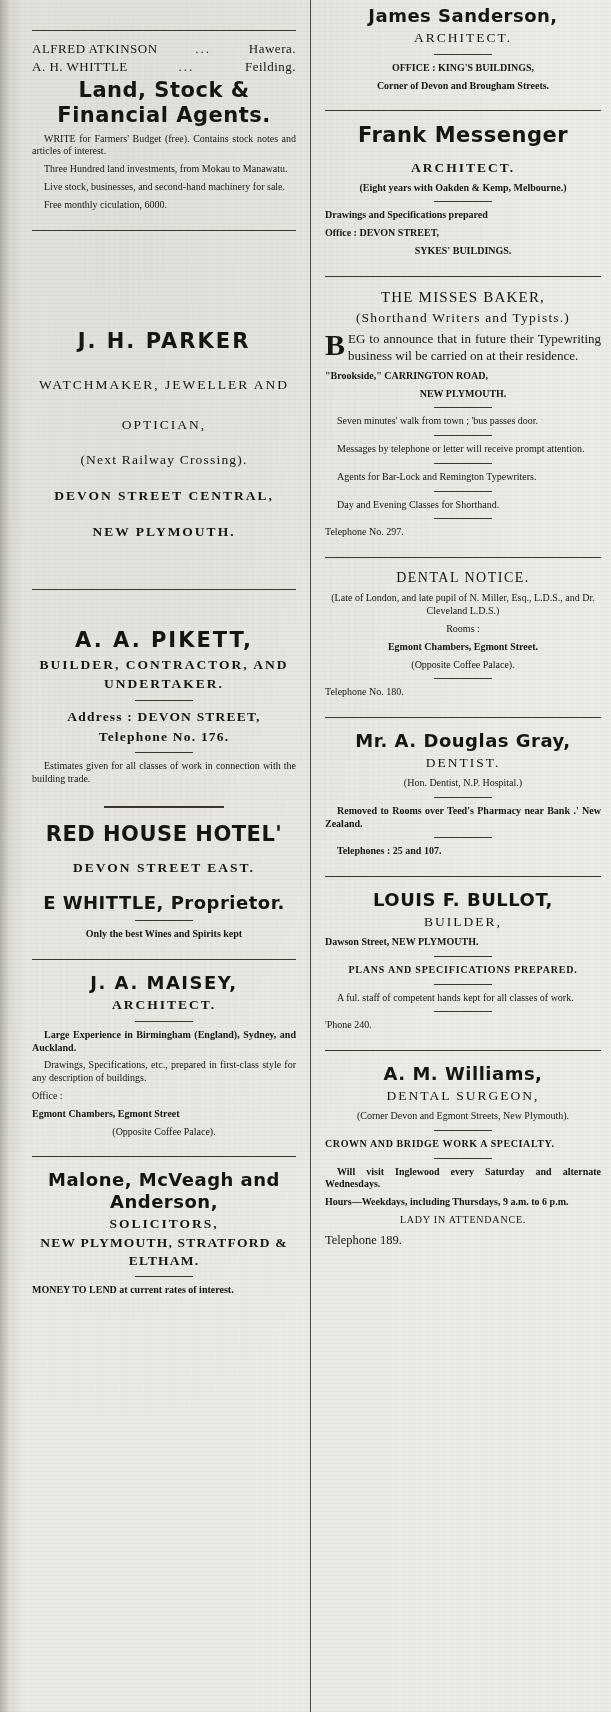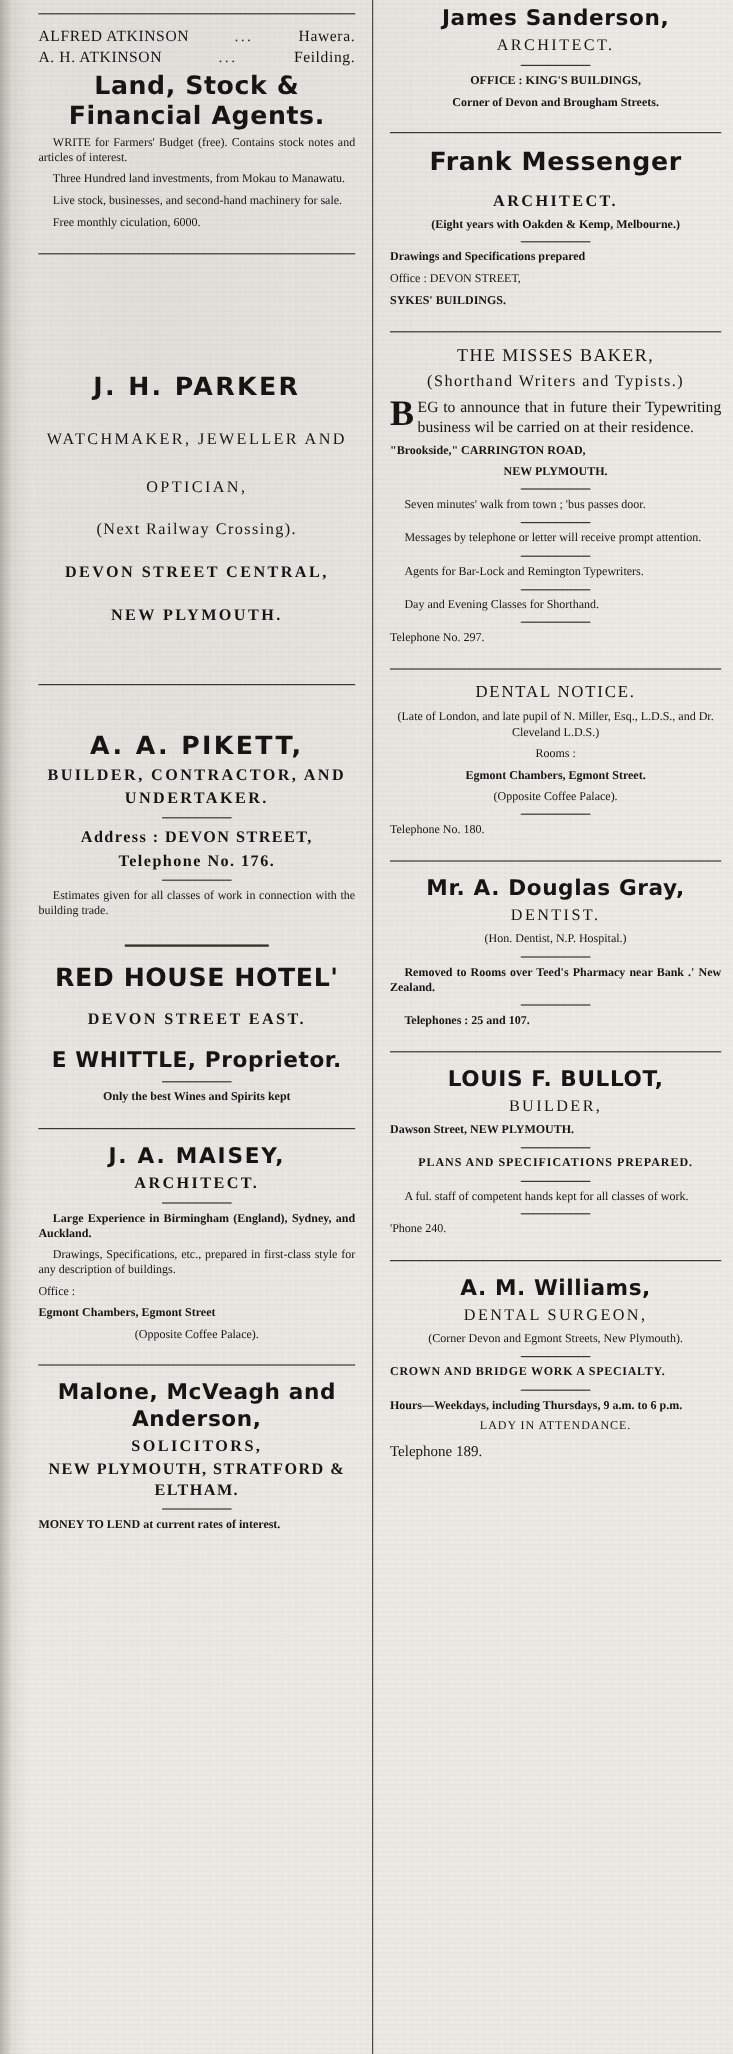--- a/index.html
+++ b/index.html
@@ -32,20 +32,21 @@
     top:0;left:0;right:0;bottom:0;
     display:flex;
   }
   .col{
     position:relative;
     box-sizing:border-box;
   }
   .col-left{
     width:310px;
     padding:4px 14px 0 32px;
+    margin-top:19px;
   }
   .col-right{
     width:301px;
     padding:0 10px 0 14px;
     border-left:1px solid #4a453d;
   }
   .ad{
     padding:2px 0 6px 0;
   }
   .rule{
@@ -135,21 +136,21 @@
 
       <hr class="rule">
 
       <div class="ad blur1">
         <div class="dotline">
           <span class="nm">ALFRED ATKINSON</span>
           <span class="dots">...</span>
           <span class="pl">Hawera.</span>
         </div>
         <div class="dotline">
-          <span class="nm">A. H. ATKINSON</span>
+          <span class="nm">A. H. WHITTLE</span>
           <span class="dots">...</span>
           <span class="pl">Feilding.</span>
         </div>
         <div class="headline h-xl">Land, Stock &amp; Financial Agents.</div>
         <div class="body">WRITE for Farmers' Budget (free). Contains stock notes and articles of interest.</div>
         <div class="body">Three Hundred land investments, from Mokau to Manawatu.</div>
         <div class="body">Live stock, businesses, and second-hand machinery for sale.</div>
         <div class="body">Free monthly ciculation, 6000.</div>
       </div>
 
@@ -236,22 +237,22 @@
 
       <hr class="rule">
 
       <div class="ad">
         <div class="headline h-xl">Frank Messenger</div>
         <div style="height:6px"></div>
         <div class="sub sp" style="font-weight:bold">ARCHITECT.</div>
         <div class="body ctr" style="font-weight:bold">(Eight years with Oakden &amp; Kemp, Melbourne.)</div>
         <hr class="rule short">
         <div class="body noind" style="font-weight:bold">Drawings and Specifications prepared</div>
-        <div class="body noind" style="font-weight:normal">Office : DEVON STREET,</div>
-        <div class="body noind" style="font-weight:bold;text-align:left">SYKES' BUILDINGS.</div>
+        <div class="body noind" style="font-weight:bold">Office : DEVON STREET,</div>
+        <div class="body noind" style="font-weight:bold;text-align:center">SYKES' BUILDINGS.</div>
       </div>
 
       <hr class="rule">
 
       <div class="ad">
         <div class="sub" style="font-size:15px">THE MISSES BAKER,</div>
         <div class="sub">(Shorthand Writers and Typists.)</div>
         <div class="dropcap-para">
           <span class="dropcap">B</span>
           <span>EG to announce that in future their Typewriting business wil be carried on at their residence.</span>
@@ -310,20 +311,21 @@
 
       <hr class="rule">
 
       <div class="ad">
         <div class="headline h-lg">A. M. Williams,</div>
         <div class="sub sp">DENTAL SURGEON,</div>
         <div class="body ctr">(Corner Devon and Egmont Streets, New Plymouth).</div>
         <hr class="rule short">
         <div class="body noind" style="font-weight:bold;letter-spacing:.6px">CROWN AND BRIDGE WORK A SPECIALTY.</div>
         <hr class="rule short">
+        <div class="body" style="font-weight:bold">Will visit Inglewood every Saturday and alternate Wednesdays.</div>
         <div class="body noind" style="font-weight:bold">Hours—Weekdays, including Thursdays, 9 a.m. to 6 p.m.</div>
         <div class="body ctr" style="letter-spacing:.8px">LADY IN ATTENDANCE.</div>
         <div class="body noind tiny">Telephone 189.</div>
       </div>
 
     </div>
   </div>
 </div>
 
 </body></html>

